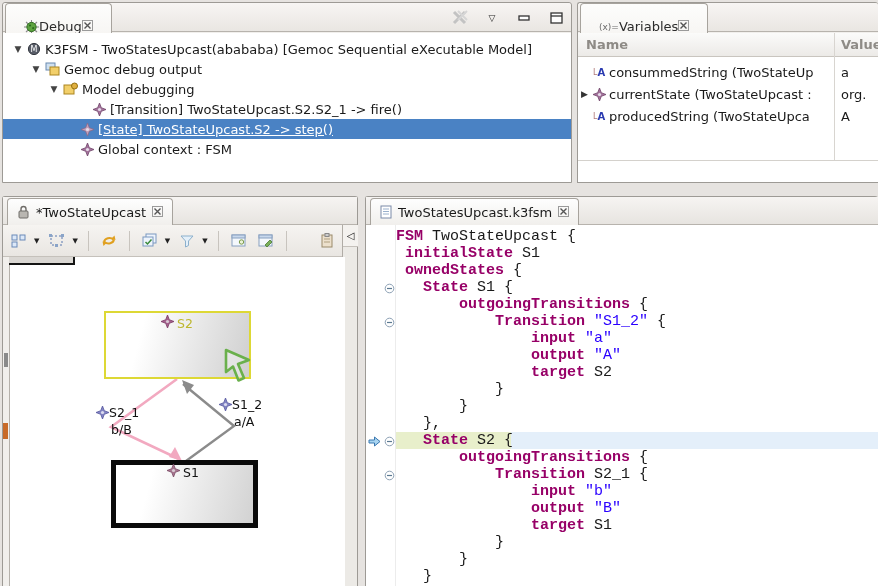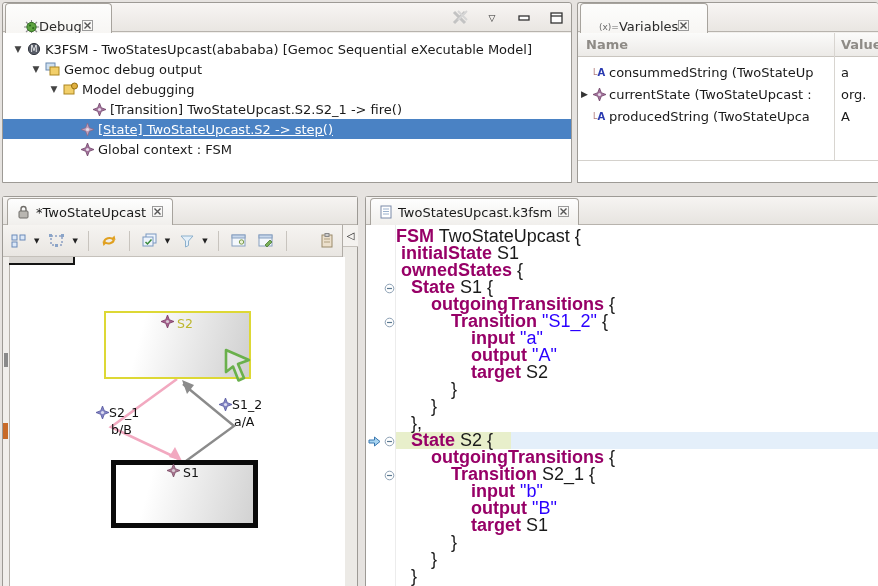--- a/index.html
+++ b/index.html
@@ -59,21 +59,21 @@
 
   .state-box { position:absolute; width:147px; height:68px; }
   .state-label { position:absolute; display:flex; align-items:center; gap:3px; font-size:12.5px; }
   .edge-label { position:absolute; font-size:12.5px; color:#111; line-height:15px; white-space:nowrap; }
 
   
   .code-body { position:absolute; left:0; right:0; top:28px; bottom:0; background:#fff; overflow:hidden; }
   .ann-ruler { position:absolute; left:0; top:0; bottom:0; width:18px; background:#fff; }
   .fold-ruler { position:absolute; left:18px; top:0; bottom:0; width:12px; background:#fff; border-right:1px solid #ececec; }
   #code-lines { position:absolute; left:30px; right:0; top:3px;
-                font-family:Liberation Sans, sans-serif; font-size:18px; line-height:17px; }
+                font-family:Liberation Mono, monospace; font-size:15px; line-height:17px; }
   .cl { height:17px; white-space:pre; }
   .cl span.k { color:#970067; font-weight:bold; }
   .cl span.s { color:#2a00ff; }
   .cl span.p { color:#1a1a1a; }
   .cl.cur { background:linear-gradient(to right, #e8efcb 0, #e8efcb 115px, #e4effa 115px, #e4effa 100%); }
   .fold-mark { position:absolute; left:0; }
   .ip-arrow { position:absolute; left:2px; }
 
   .left-strip { position:absolute; left:0; top:0; bottom:0; width:7px; background:#f1efec;
                 border-right:1px solid #b5b1ab; }

